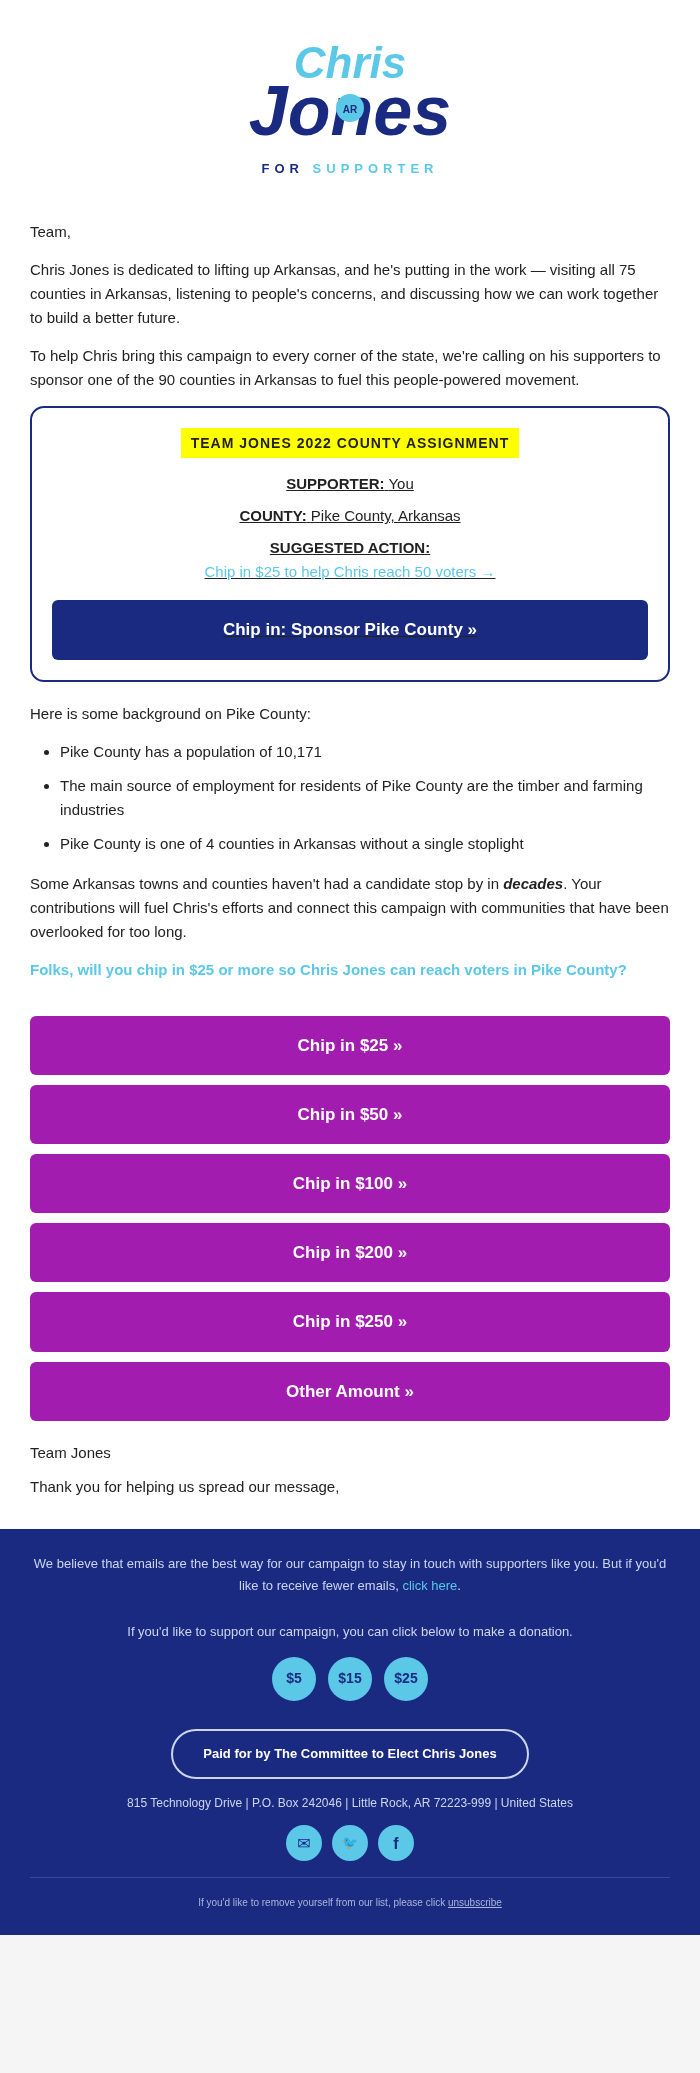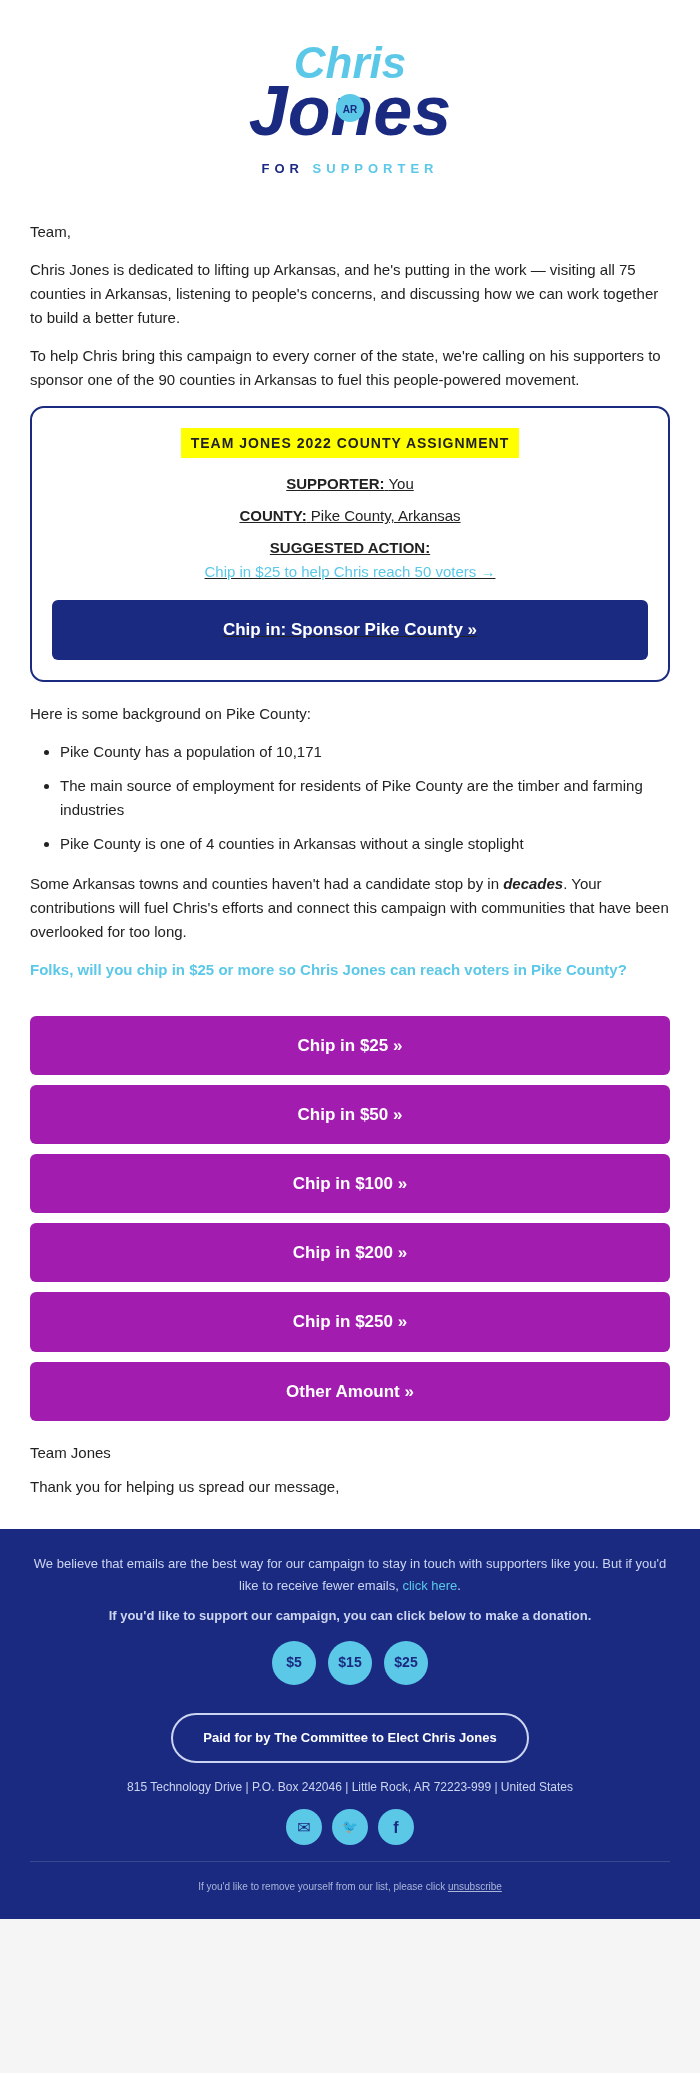--- a/index.html
+++ b/index.html
@@ -286,21 +286,21 @@
   <div class="closing">
     <p>Team Jones</p>
     <p>Thank you for helping us spread our message,</p>
   </div>
 
   <div class="footer">
     <p>
       <span>We believe that emails are the best way for our campaign to stay in touch with supporters like you. But if you'd like to receive fewer emails,</span>
       <a href="#">click here</a>.
     </p>
-    <p style="margin-top:8px;font-weight:bold;">If you'd like to support our campaign, you can click below to make a donation.</p>
+    <p style="margin-top:24px;">If you'd like to support our campaign, you can click below to make a donation.</p>
 
     <div class="footer-circles">
       <div class="footer-circle">$5</div>
       <div class="footer-circle">$15</div>
       <div class="footer-circle">$25</div>
     </div>
 
     <div class="footer-paid-by">Paid for by The Committee to Elect Chris Jones</div>
 
     <p class="footer-address">815 Technology Drive | P.O. Box 242046 | Little Rock, AR 72223-999 | United States</p>

